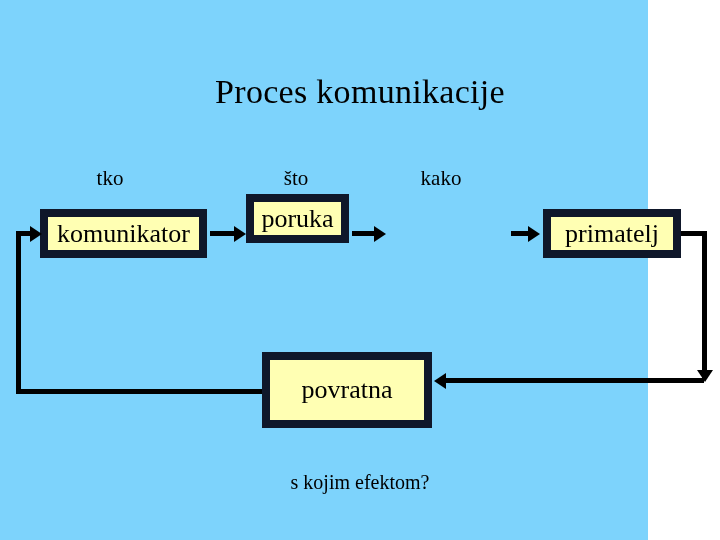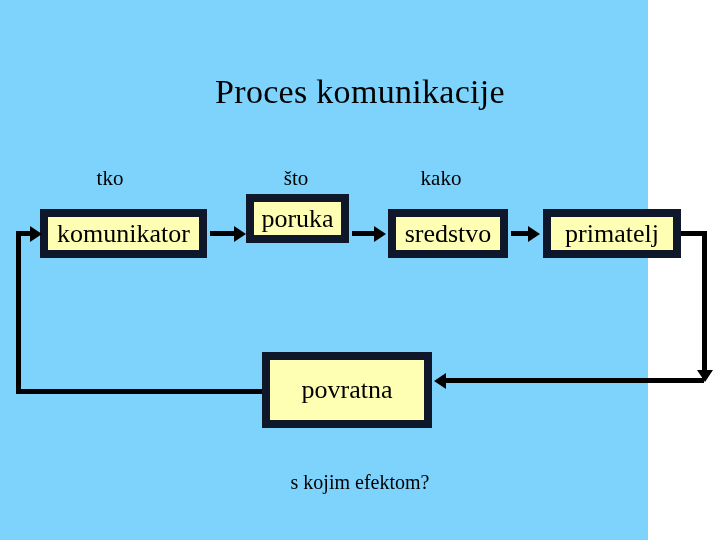--- a/index.html
+++ b/index.html
@@ -124,21 +124,20 @@
 
   <div class="col-label" style="left:236px; top:166px; width:120px;">što</div>
 
   <div class="col-label" style="left:381px; top:166px; width:120px;">kako</div>
 
 
   <div class="pbox" style="left:40px; top:209px; width:167px; height:49px;">komunikator</div>
 
   <div class="pbox" style="left:246px; top:194px; width:103px; height:49px;">poruka</div>
 
-  <div class="pbox" style="left:388px; top:209px; width:120px; height:49px;">sredstvo</div>
 
   <div class="pbox" style="left:543px; top:209px; width:138px; height:49px;">primatelj</div>
 
   <div class="hline" style="left:210px; top:231px; width:25px;"></div>
   <div class="arrow-right" style="left:234px; top:225.5px;"></div>
 
   <div class="hline" style="left:352px; top:231px; width:23px;"></div>
   <div class="arrow-right" style="left:374px; top:225.5px;"></div>
 
   <div class="hline" style="left:511px; top:231px; width:18px;"></div>

